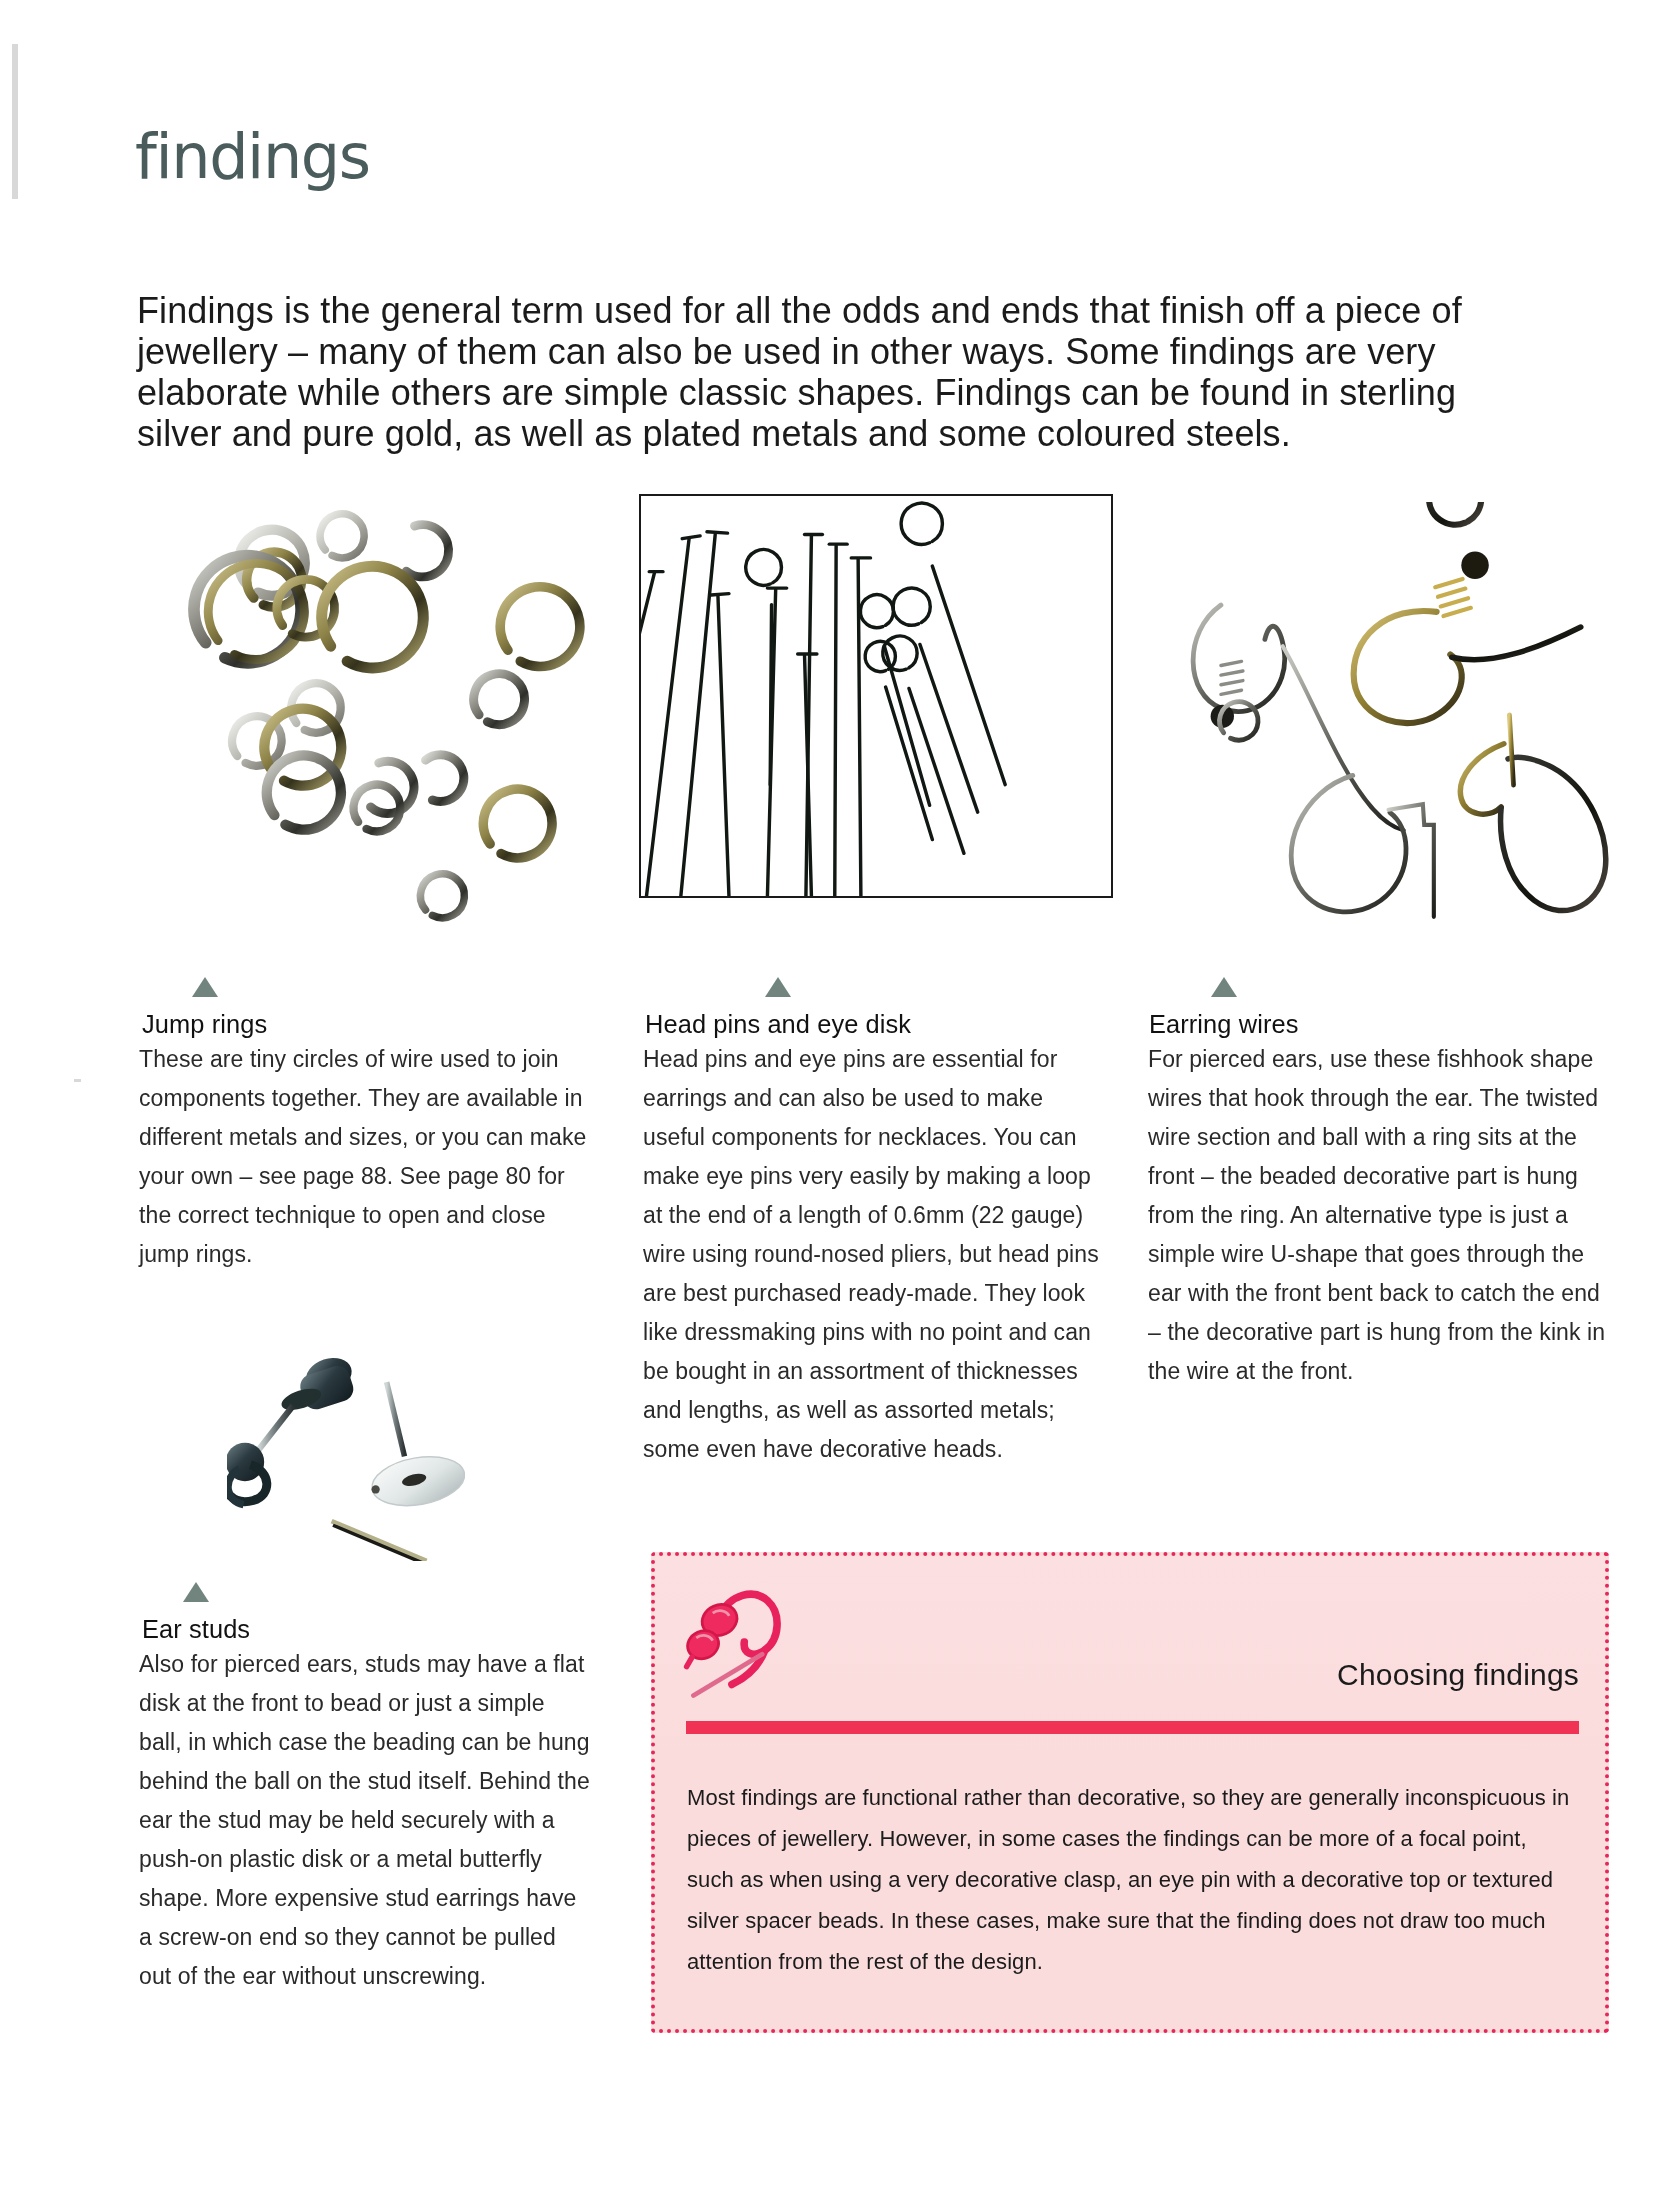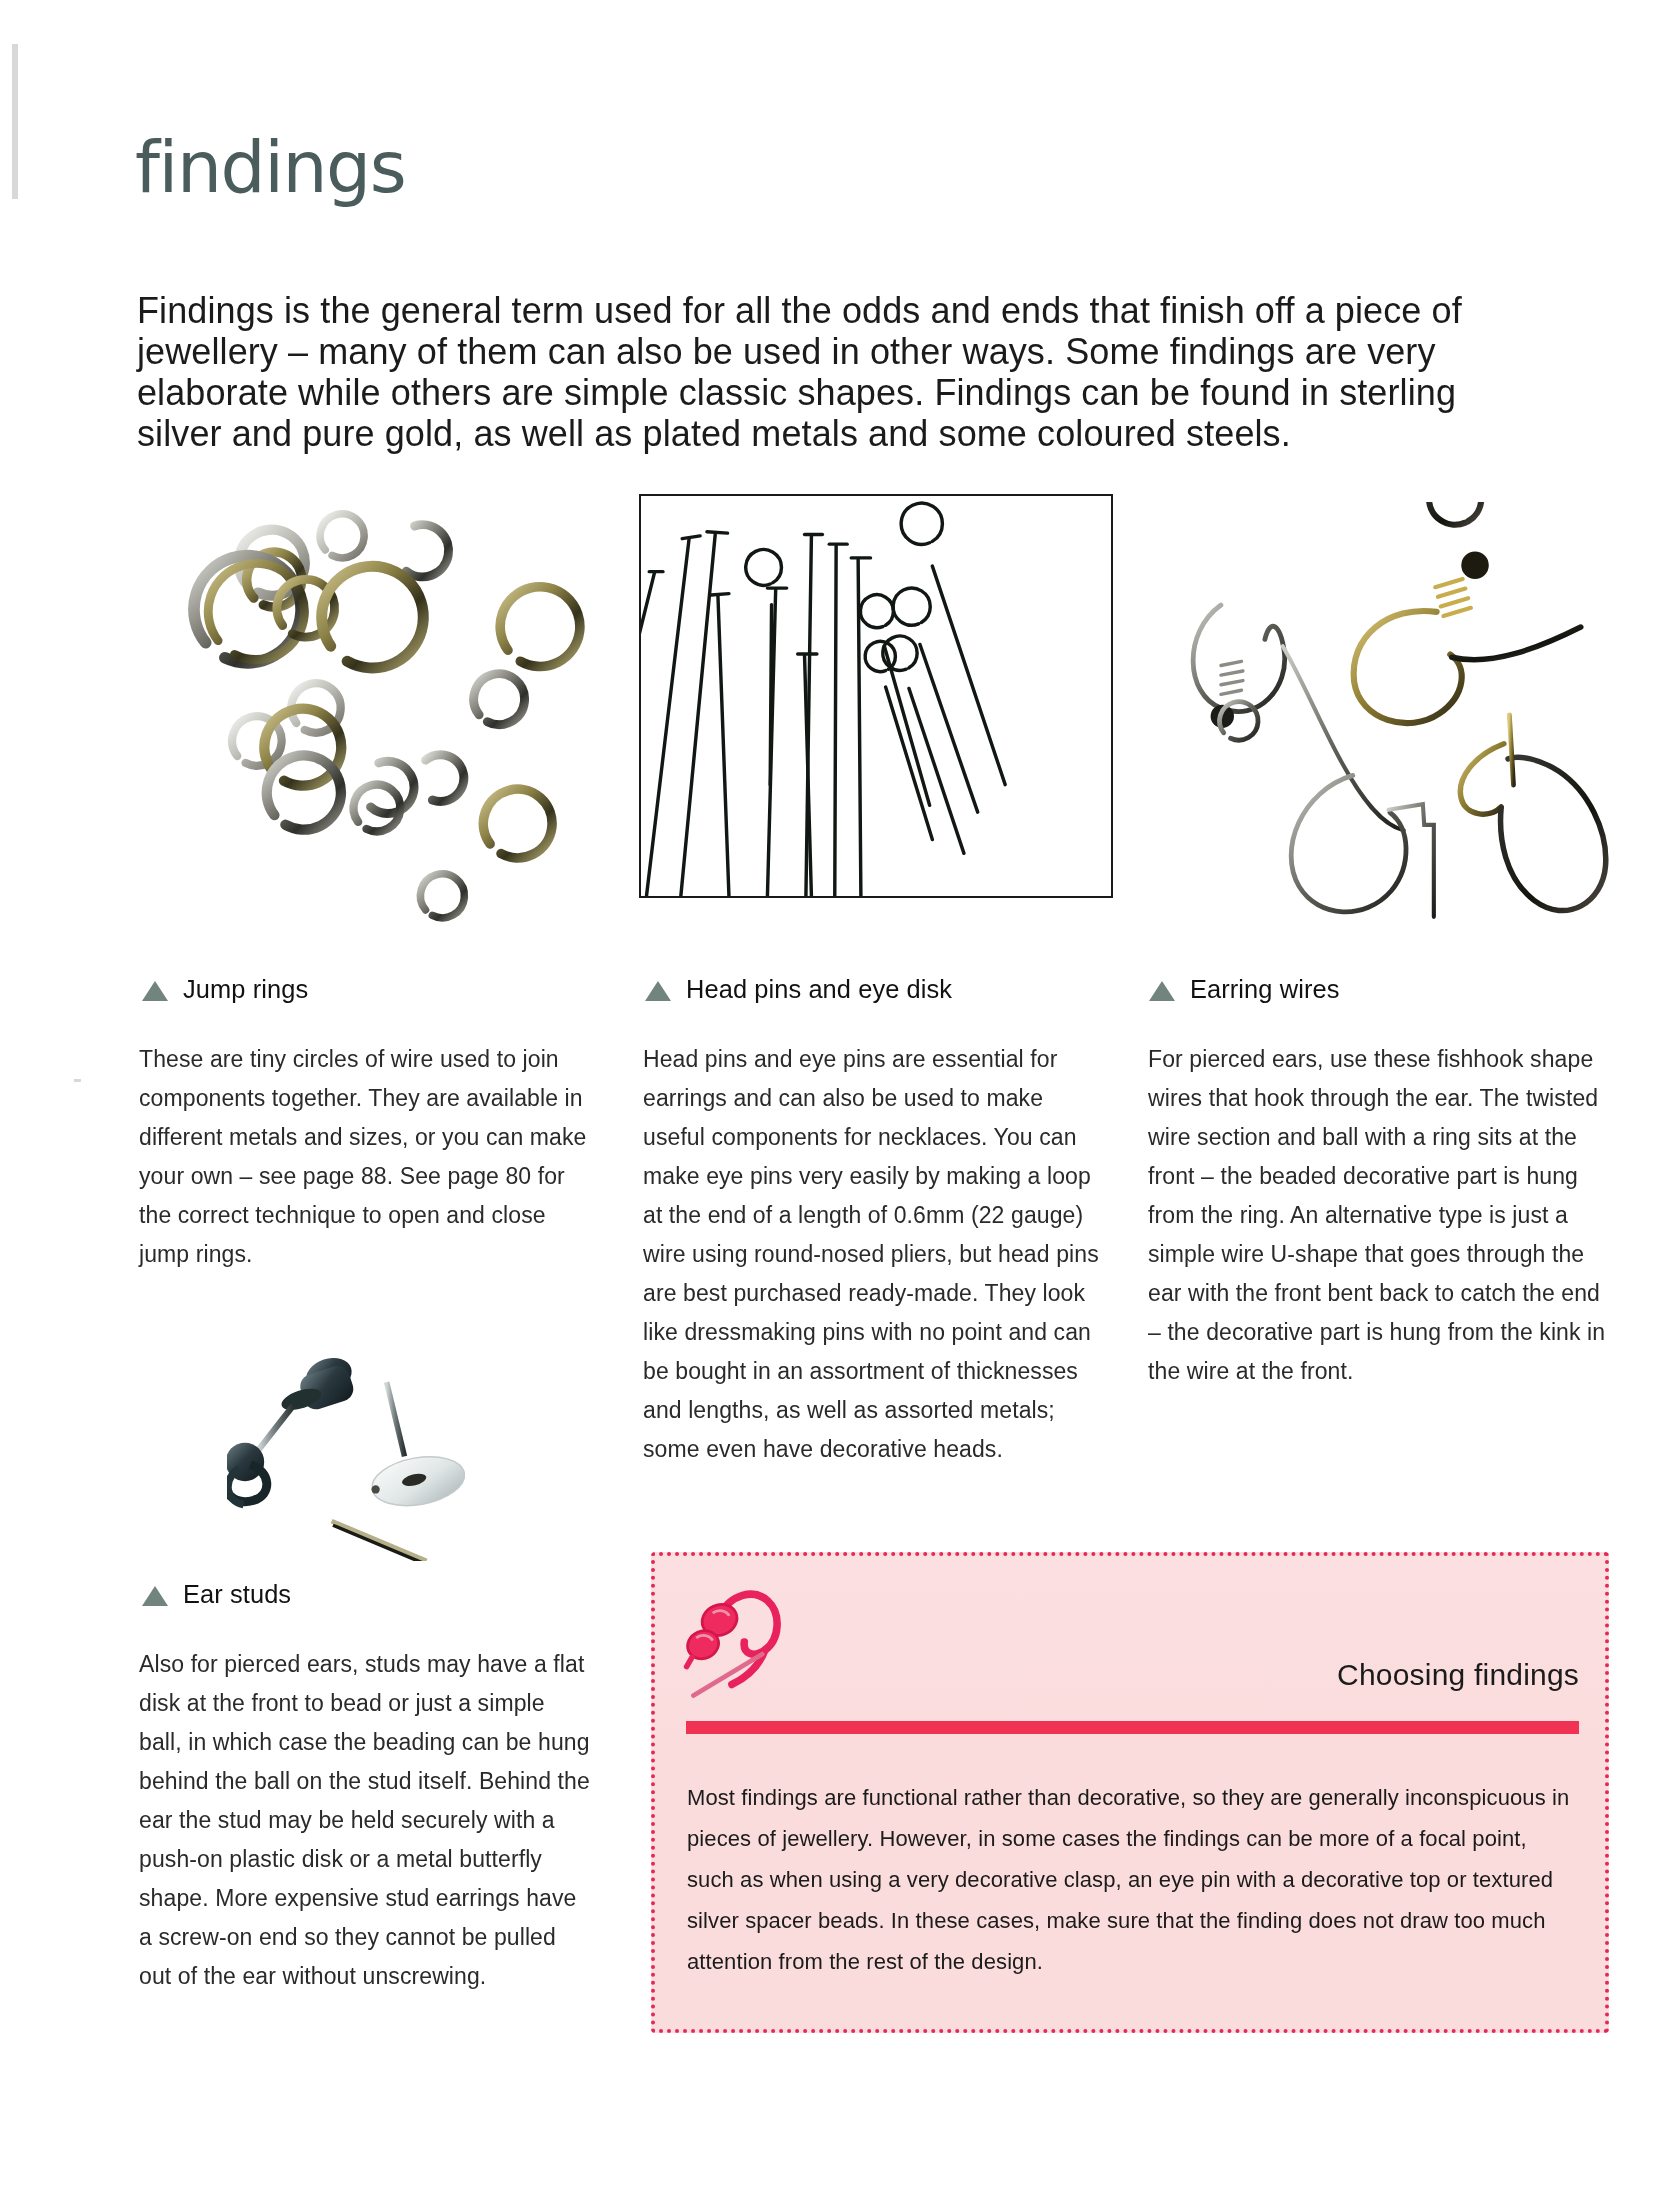--- a/index.html
+++ b/index.html
@@ -24,21 +24,21 @@
   .spine-mark {
     position: absolute;
     background: #d8d8d8;
   }
 
   
   .page-title {
     position: absolute;
     left: 135px;
     top: 84px;
-    font-size: 71px;
+    font-size: 62px;
     line-height: 1;
     font-weight: 400;
     letter-spacing: -1.4px;
     color: #4a5c5c;
     font-family: "DejaVu Sans", sans-serif;
   }
 
   
   .intro {
     position: absolute;
@@ -63,20 +63,21 @@
     border: 2.1px solid #1a1a1a;
     box-sizing: border-box;
   }
 
   
   .caption-row {
     position: absolute;
     display: flex;
     align-items: center;
     gap: 15px;
+    flex-direction: column;
   }
   .tri-icon {
     width: 0;
     height: 0;
     border-left: 13px solid transparent;
     border-right: 13px solid transparent;
     border-bottom: 20.6px solid #657a73;
     position: relative;
     top: 0.7px;
     flex: none;

